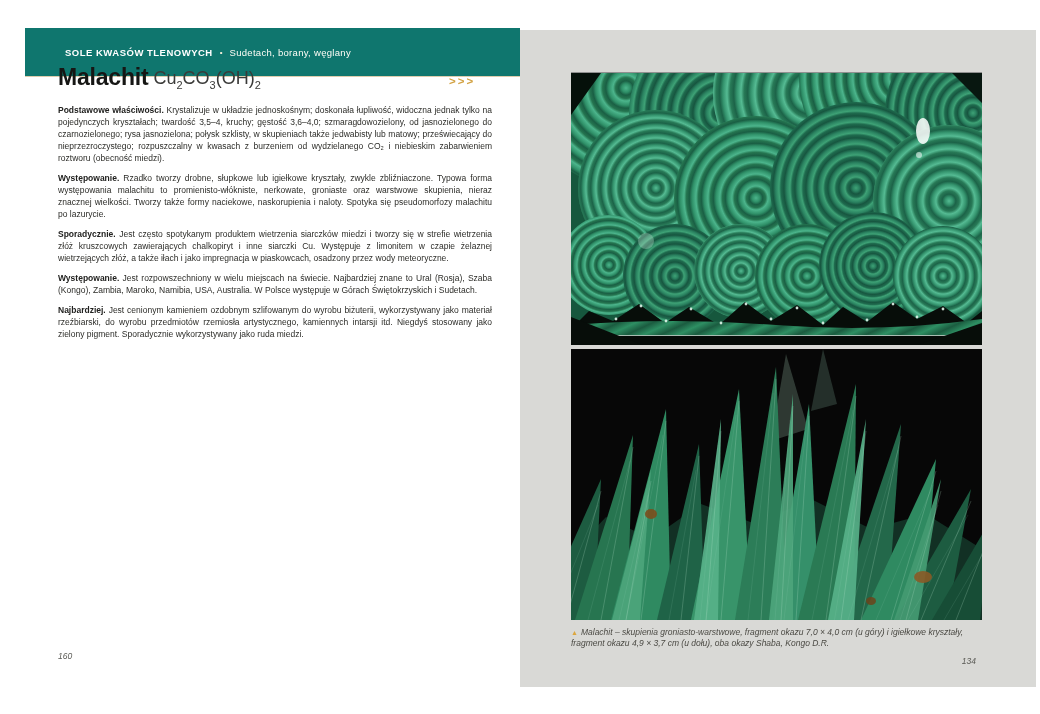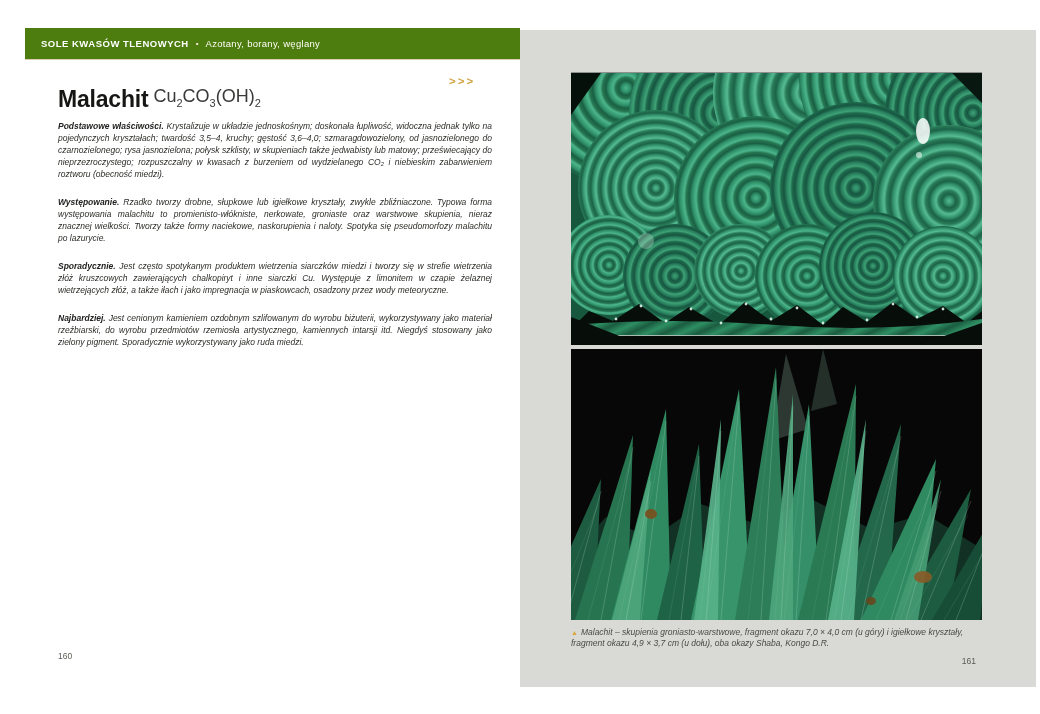--- a/index.html
+++ b/index.html
@@ -4,44 +4,43 @@
 <style>
   html,body{margin:0;padding:0;background:#ffffff;}
   .spread{
     position:relative; width:1040px; height:714px; overflow:hidden;
     background:#ffffff;
     font-family:"Liberation Sans","DejaVu Sans",sans-serif;
     -webkit-font-smoothing:antialiased;
   }
   
   .band{
-    position:absolute; left:25px; top:28px; width:495px; height:31px;
-    background:#4d7c0f; display:flex; align-items:center;
-    padding-left:16px; box-sizing:border-box;
+    position:absolute; left:25px; top:28px; width:495px; height:48px;
+    background:#0f766e; display:flex; align-items:center;
+    padding-left:40px; box-sizing:border-box;
     box-shadow:0 1px 0 rgba(160,110,20,.35);
   }
   .band .cat{color:#ffffff; font-size:9.5px; font-weight:700; letter-spacing:.5px;}
   .band .dot{color:#fdf3dc; font-size:8px; margin:0 7px;}
   .band .sub{color:#fffdf6; font-size:9.5px; letter-spacing:.3px;}
-  .title-row{position:absolute; left:58px; top:86px; width:434px; display:flex; align-items:flex-start;}
+  .title-row{position:absolute; left:58px; top:64px; width:434px; display:flex; align-items:flex-end;}
   .title-row .mineral{font-size:23px; font-weight:700; color:#161614; letter-spacing:-.2px;}
   .title-row .formula{font-size:18px; color:#3a3a38; margin-left:5px;}
   .title-row .formula sub{font-size:11px;}
   .arrows{
     position:absolute; left:449px; top:75px; color:#d2a141;
     font-size:11.5px; font-weight:700; letter-spacing:2px;
   }
   .bodytext{position:absolute; left:58px; top:104px; width:434px;}
   .bodytext p{
-    margin:16px 0 8px 0; font-size:8.5px; line-height:12px; text-align:justify;
+    margin:0 0 8px 0; font-size:8.5px; line-height:12px; text-align:justify;
     color:#2c2c28;
-    font-style:italic;
   }
   .bodytext b{color:#222220;}
-  .pnum{font-size:8.5px; color:#5a5a55;}
+  .pnum{font-size:8.5px; color:#5a5a55;font-style:italic;}
   .pnum-left{position:absolute; left:58px; top:651px;}
   
   .rpage{
     position:absolute; left:520px; top:30px; width:516px; height:657px;
     background:#d9d9d6;
   }
   .photo{position:absolute; left:51px; width:411px; overflow:hidden; background:#0a0a0a;}
   .photo svg{display:block;}
   #photo-top{top:42px; height:273px; border-top:1px solid rgba(255,255,255,.55); box-sizing:border-box;}
   #photo-bottom{top:319px; height:271px;}
@@ -54,34 +53,35 @@
 </style>
 </head>
 <body>
 
 <div class="spread">
 
   <div>
     <div class="band">
       <span class="cat">SOLE KWASÓW TLENOWYCH</span>
       <span class="dot">•</span>
-      <span class="sub">Azotany, borany, węglany</span>
+      <span class="sub">Sudetach, borany, węglany</span>
     </div>
 
     <div class="title-row">
       <span class="mineral">Malachit</span>
       <span class="formula"><span>Cu</span><sub>2</sub><span>CO</span><sub>3</sub><span>(OH)</span><sub>2</sub></span>
     </div>
 
     <div class="arrows">&gt;&gt;&gt;</div>
 
     <div class="bodytext">
       <p><b>Podstawowe właściwości.</b> <span>Krystalizuje w układzie jednoskośnym; doskonała łupliwość, widoczna jednak tylko na pojedynczych kryształach; twardość 3,5–4, kruchy; gęstość 3,6–4,0; szmaragdowozielony, od jasnozielonego do czarnozielonego; rysa jasnozielona; połysk szklisty, w skupieniach także jedwabisty lub matowy; przeświecający do nieprzezroczystego; rozpuszczalny w kwasach z burzeniem od wydzielanego CO₂ i niebieskim zabarwieniem roztworu (obecność miedzi).</span></p>
       <p><b>Występowanie.</b> <span>Rzadko tworzy drobne, słupkowe lub igiełkowe kryształy, zwykle zbliźniaczone. Typowa forma występowania malachitu to promienisto-włókniste, nerkowate, groniaste oraz warstwowe skupienia, nieraz znacznej wielkości. Tworzy także formy naciekowe, naskorupienia i naloty. Spotyka się pseudomorfozy malachitu po lazurycie.</span></p>
       <p><b>Sporadycznie.</b> <span>Jest często spotykanym produktem wietrzenia siarczków miedzi i tworzy się w strefie wietrzenia złóż kruszcowych zawierających chalkopiryt i inne siarczki Cu. Występuje z limonitem w czapie żelaznej wietrzejących złóż, a także iłach i jako impregnacja w piaskowcach, osadzony przez wody meteoryczne.</span></p>
+      <p><b>Występowanie.</b> <span>Jest rozpowszechniony w wielu miejscach na świecie. Najbardziej znane to Ural (Rosja), Szaba (Kongo), Zambia, Maroko, Namibia, USA, Australia. W Polsce występuje w Górach Świętokrzyskich i Sudetach.</span></p>
       <p><b>Najbardziej.</b> <span>Jest cenionym kamieniem ozdobnym szlifowanym do wyrobu biżuterii, wykorzystywany jako materiał rzeźbiarski, do wyrobu przedmiotów rzemiosła artystycznego, kamiennych intarsji itd. Niegdyś stosowany jako zielony pigment. Sporadycznie wykorzystywany jako ruda miedzi.</span></p>
     </div>
 
     <div class="pnum pnum-left">160</div>
   </div>
 
   <div class="rpage">
     <div class="photo" id="photo-top">
       <svg id="svg-top" width="411" height="273" viewBox="0 0 411 273" xmlns="http://www.w3.org/2000/svg">
           <defs>
@@ -296,16 +296,16 @@
           <line x1="335" y1="271" x2="370" y2="142" stroke="rgba(195,238,214,0.28)" stroke-width="0.8"></line>
           <line x1="329" y1="271" x2="367" y2="156" stroke="rgba(160,215,190,0.18)" stroke-width="0.7"></line>
           <ellipse cx="80" cy="165" rx="6" ry="5" fill="#7b4e1d" opacity="0.9"></ellipse>
           <ellipse cx="352" cy="228" rx="9" ry="6" fill="#8a5a26" opacity="0.9"></ellipse>
           <ellipse cx="300" cy="252" rx="5" ry="4" fill="#6b431a" opacity="0.85"></ellipse>
         </svg>
     </div>
     <div class="caption">
       <span class="marker">▲</span><span>Malachit – skupienia groniasto-warstwowe, fragment okazu 7,0 × 4,0 cm (u góry) i igiełkowe kryształy, fragment okazu 4,9 × 3,7 cm (u dołu), oba okazy Shaba, Kongo D.R.</span>
     </div>
-    <div class="pnum pnum-right">161</div>
+    <div class="pnum pnum-right">134</div>
   </div>
 
 </div>
 
 </body></html>

